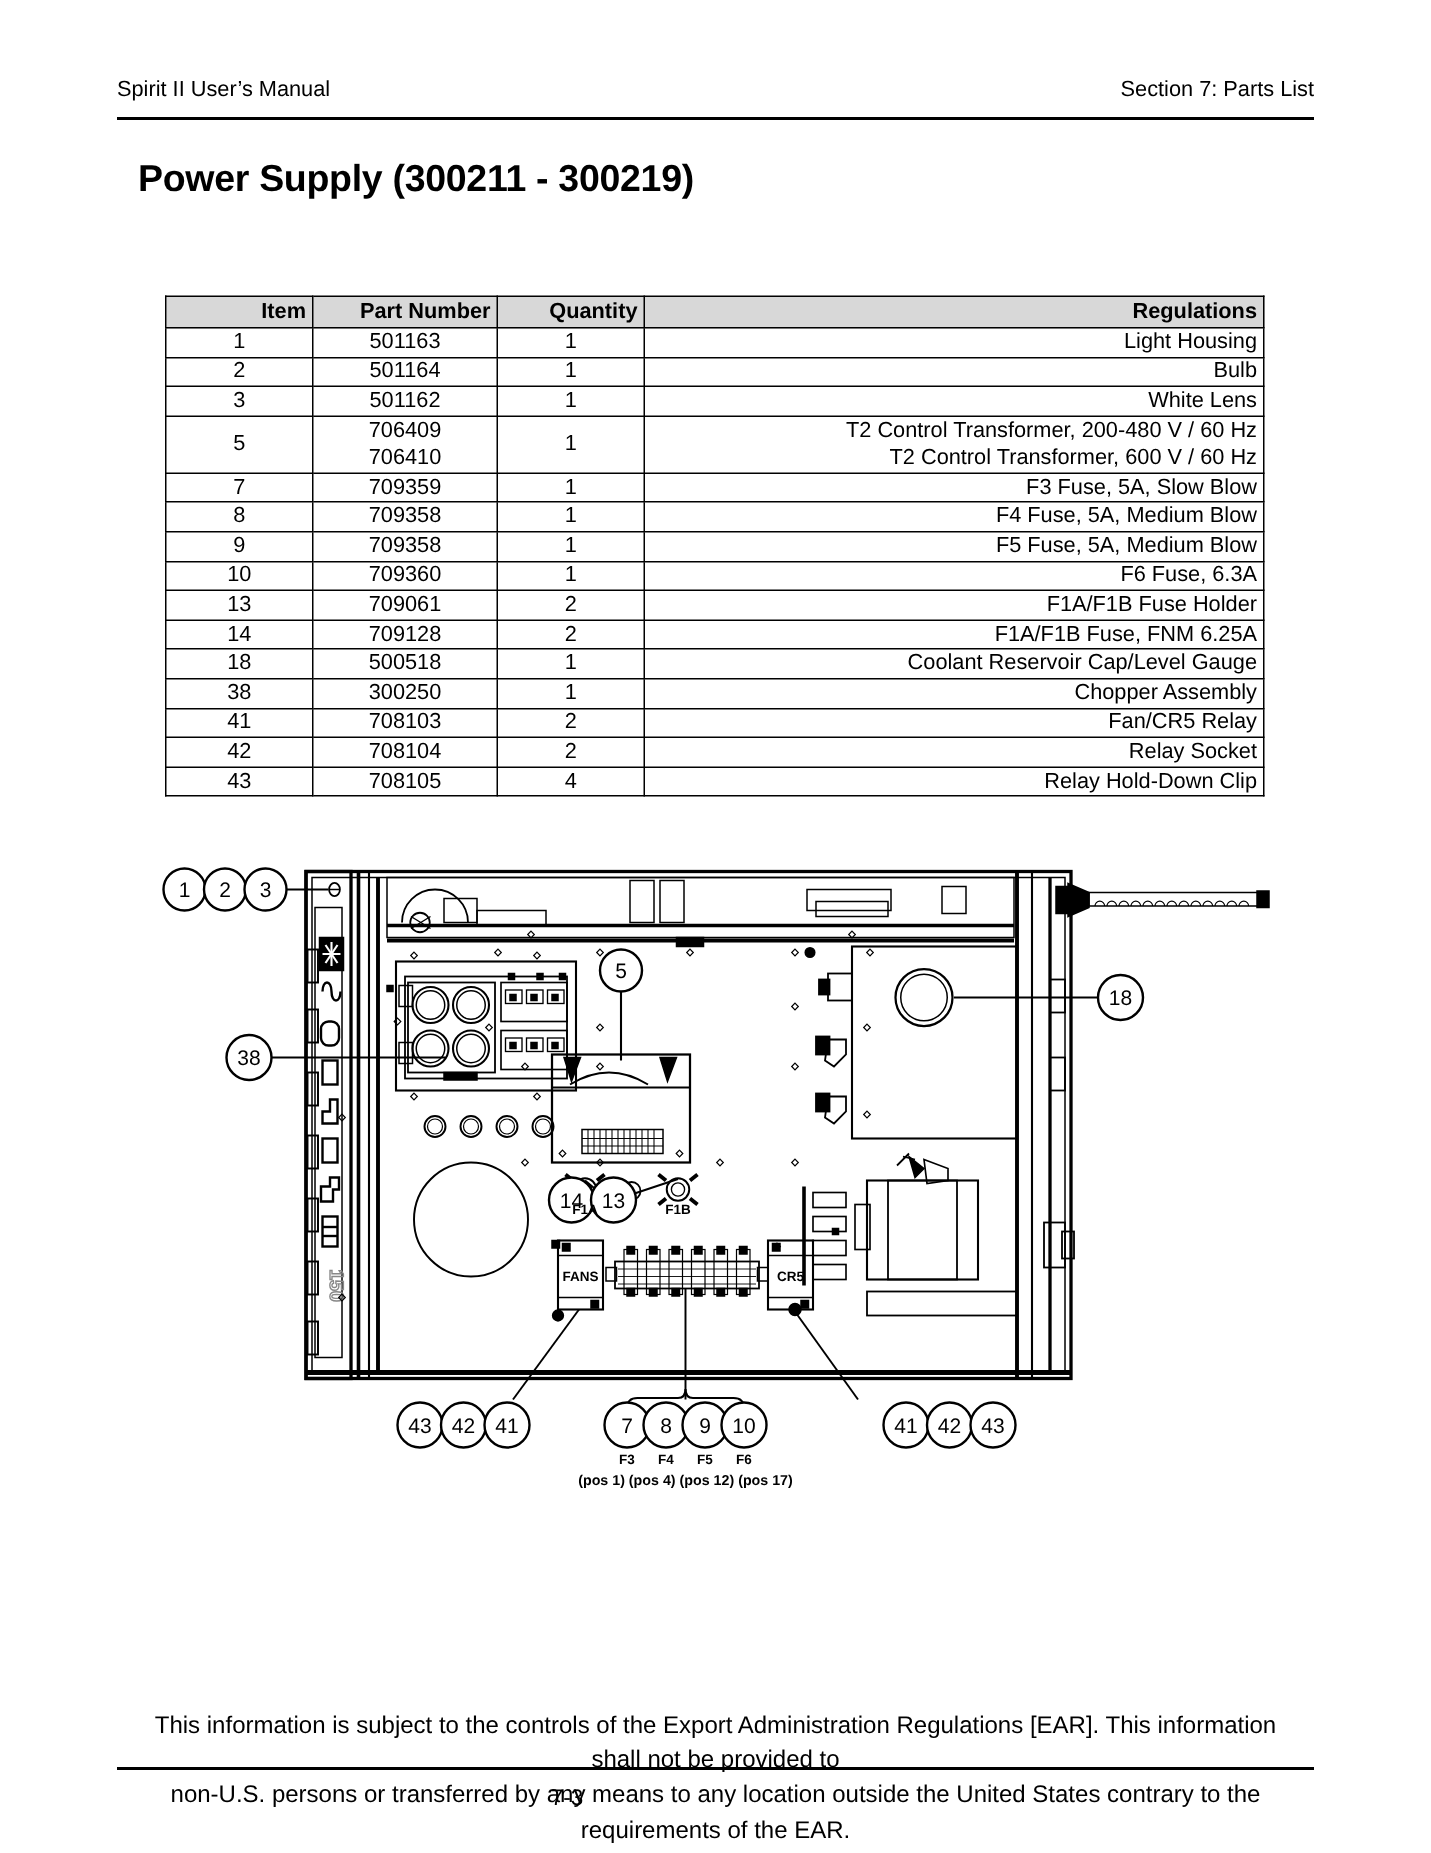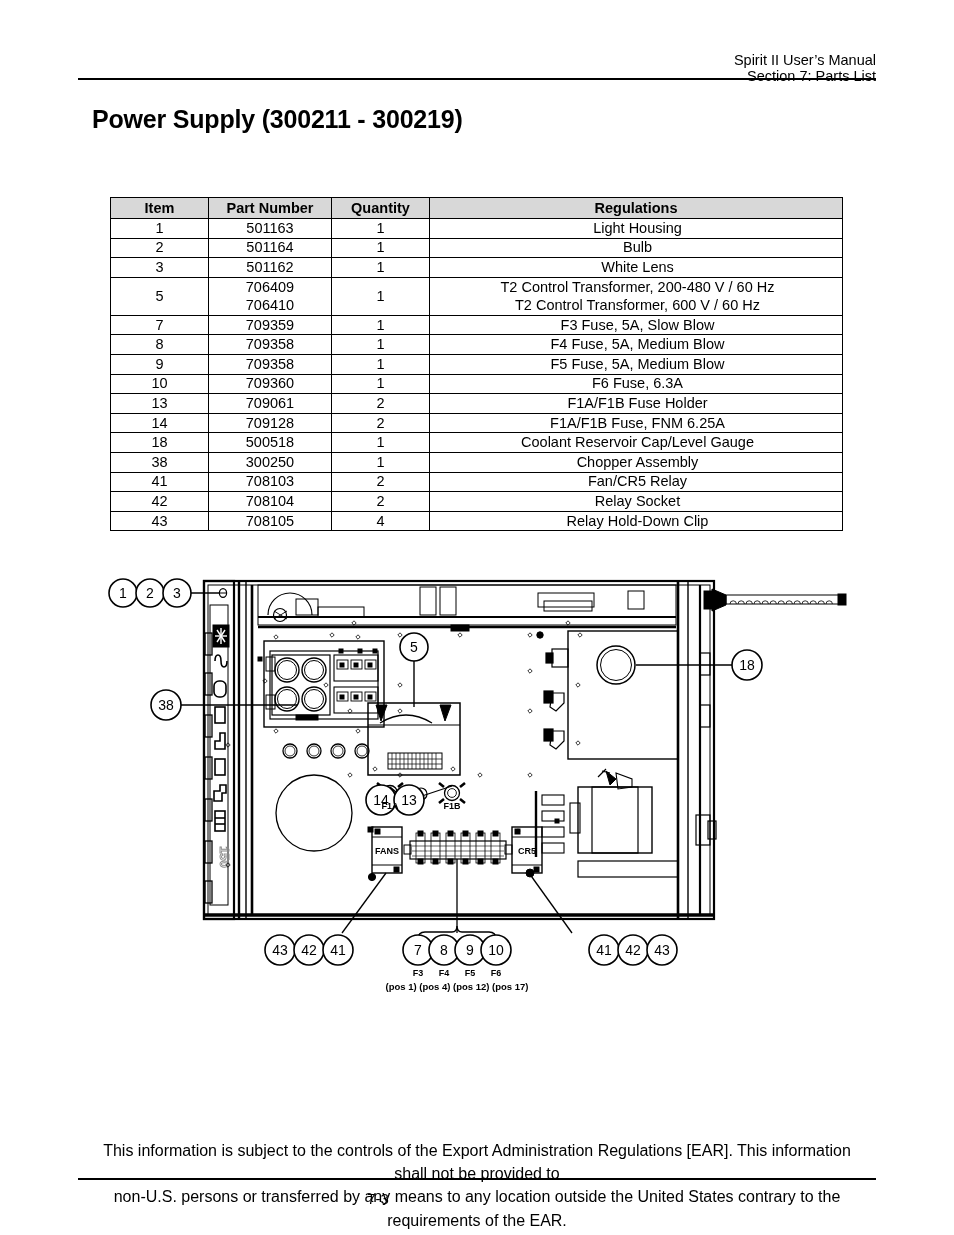--- a/index.html
+++ b/index.html
@@ -17,23 +17,22 @@
   }
 
   
   #page-header {
     position: absolute;
     left: 78px;
     top: 52px;
     width: 798px;
     display: flex;
     justify-content: space-between;
-    align-items: flex-end;
+    align-items: flex-start;
     font-size: 14.5px;
-    flex-direction: column;
   }
   #page-header .hdr-rule {
     position: absolute;
     left: 0;
     top: 26px;
     width: 798px;
     height: 2px;
     background: #000;
   }
 
@@ -66,27 +65,27 @@
   table.parts th, table.parts td {
     border: 1px solid #000;
     padding: 0 4px;
     height: 18.6px;
     line-height: 17px;
     vertical-align: middle;
   }
   table.parts thead th {
     background: #d8d8d8;
     font-weight: bold;
-    text-align: center;
+    text-align: right;
     height: 20px;
   }
   table.parts td.c-item,
   table.parts td.c-part,
   table.parts td.c-qty { text-align: center; }
-  table.parts td.c-desc { text-align: center; padding-left: 7px; margin-top: 15px; }
+  table.parts td.c-desc { text-align: right; padding-left: 7px; margin-top: 15px; }
   col.w-item { width: 98px; }
   col.w-part { width: 123px; }
   col.w-qty  { width: 98px; }
   col.w-desc { width: 413px; }
   td.two-line { height: 37px; }
   td.two-line .ln { display: block; height: 18.5px; line-height: 18.5px; }
 
   
   #diagram-area {
     position: absolute;

